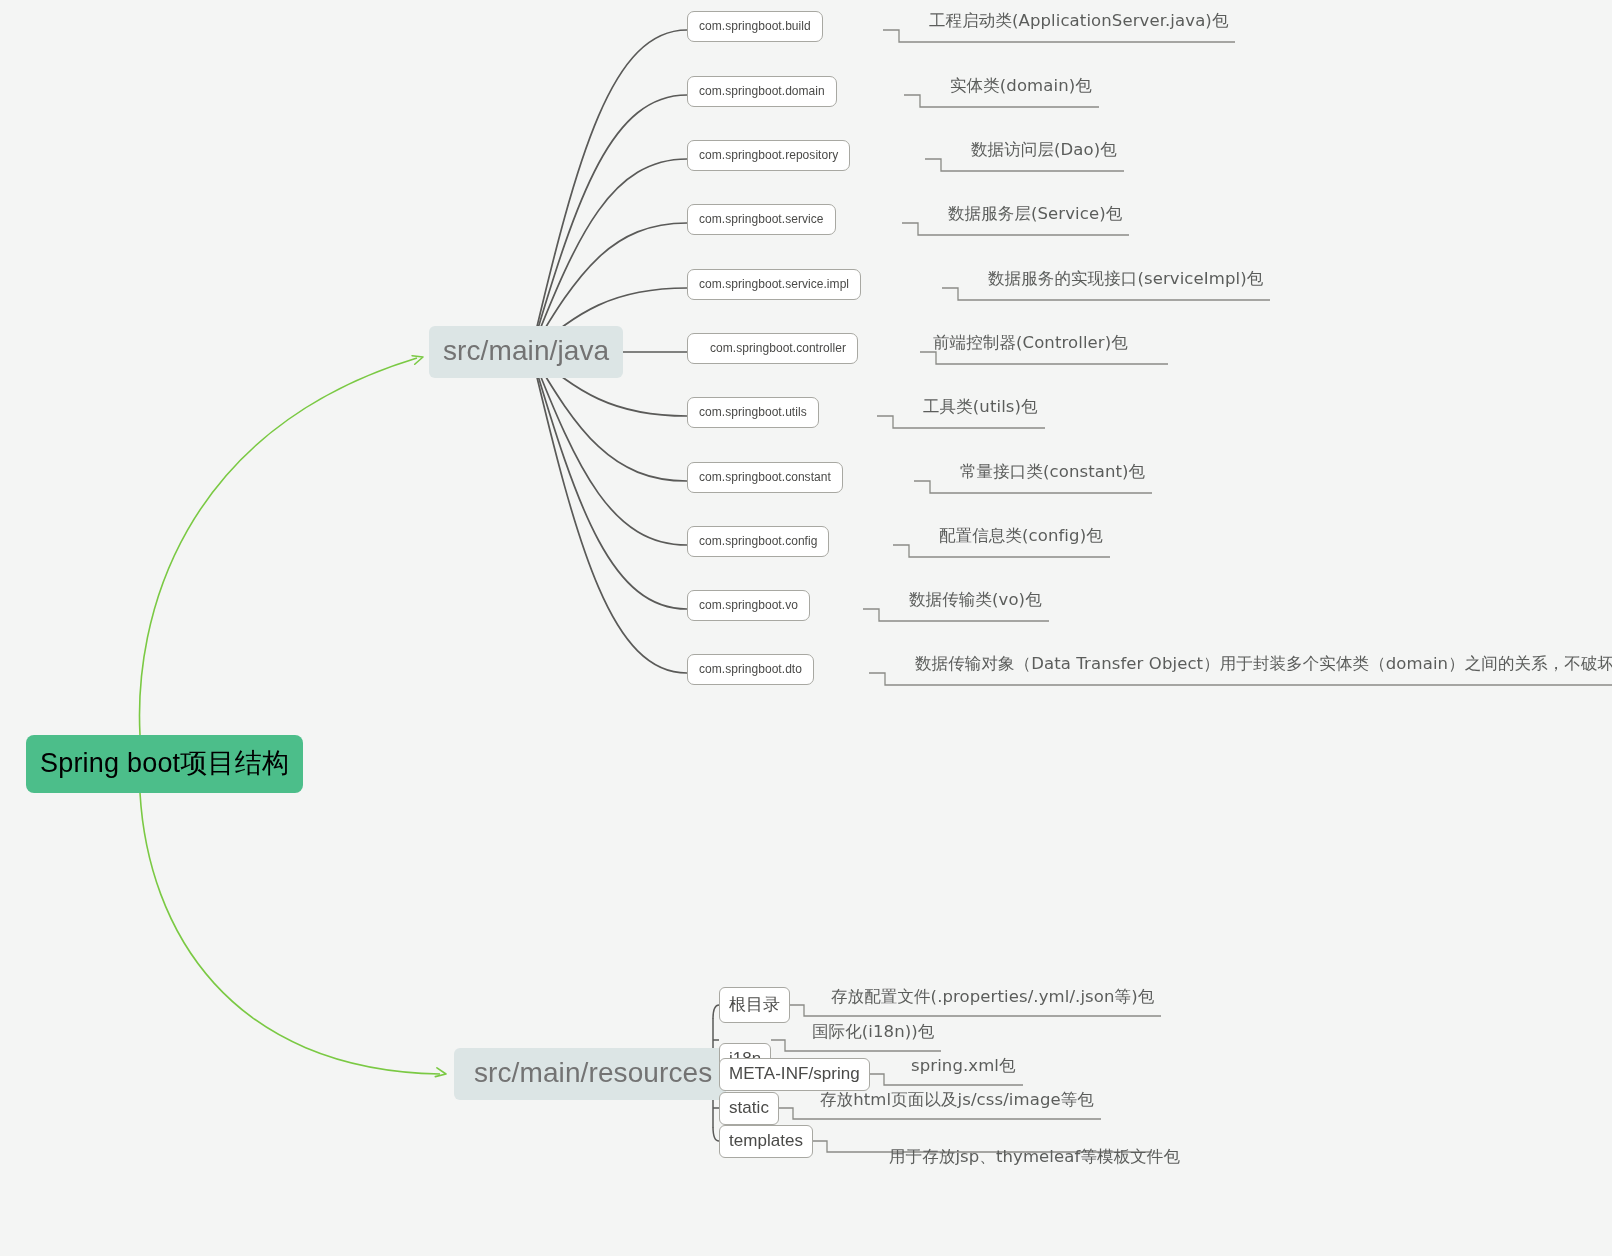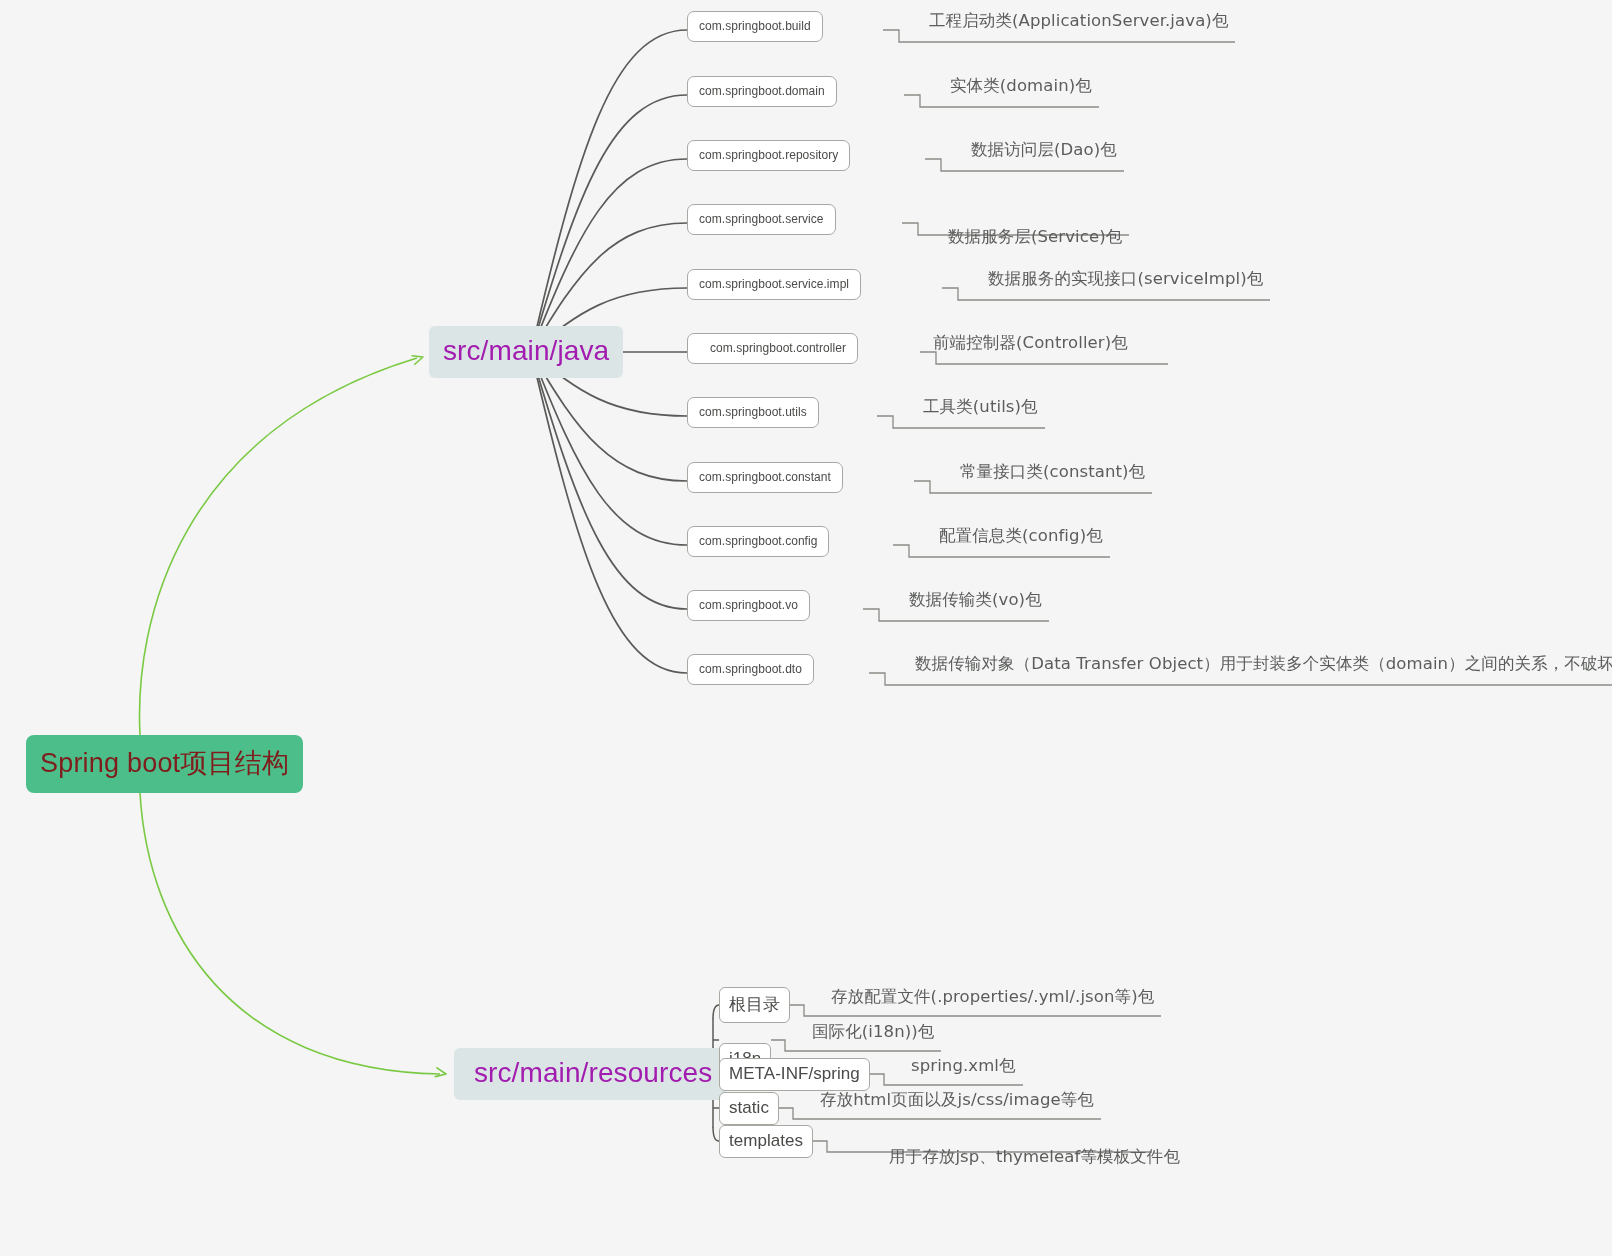--- a/index.html
+++ b/index.html
@@ -25,30 +25,30 @@
   .node {
     position: absolute;
     white-space: nowrap;
     display: flex;
     align-items: center;
     justify-content: center;
   }
   
   .root-node {
     background: #4cbe8a;
-    color: #7f1d1d;
+    color: #000000;
     border-radius: 8px;
     font-size: 27px;
     padding: 10px 14px 12px 14px;
     letter-spacing: 0.2px;
   }
   
   .branch-node {
     background: #dce5e5;
-    color: #a21caf;
+    color: #737373;
     border-radius: 6px;
     font-size: 28px;
     padding: 9px 14px 11px 14px;
     letter-spacing: 0.1px;
   }
   
   .pkg-node {
     background: #ffffff;
     color: #4a4a48;
     border: 1.4px solid #a8a8a2;
@@ -132,21 +132,21 @@
 
   <div id="nodes-layer">
       <div class="node branch-node" style="left: 429px; top: 326px;">src/main/java</div>
       <div class="node pkg-node" style="left: 687px; top: 10.5px;">com.springboot.build</div>
       <div class="node desc-node cn" style="left: 926px; top: 9.5px;">工程启动类(ApplicationServer.java)包</div>
       <div class="node pkg-node" style="left: 687px; top: 75.5px;">com.springboot.domain</div>
       <div class="node desc-node cn" style="left: 947px; top: 74.5px;">实体类(domain)包</div>
       <div class="node pkg-node" style="left: 687px; top: 139.5px;">com.springboot.repository</div>
       <div class="node desc-node cn" style="left: 968px; top: 138.5px;">数据访问层(Dao)包</div>
       <div class="node pkg-node" style="left: 687px; top: 203.5px;">com.springboot.service</div>
-      <div class="node desc-node cn" style="left: 945px; top: 202.5px; margin-top: 23px;">数据服务层(Service)包</div>
+      <div class="node desc-node cn" style="left: 945px; top: 202.5px;">数据服务层(Service)包</div>
       <div class="node pkg-node" style="left: 687px; top: 268.5px;">com.springboot.service.impl</div>
       <div class="node desc-node cn" style="left: 985px; top: 267.5px;">数据服务的实现接口(serviceImpl)包</div>
       <div class="node pkg-node" style="left: 687px; top: 332.5px; padding-left: 22px;">com.springboot.controller</div>
       <div class="node desc-node cn" style="left: 930px; top: 331.5px;">前端控制器(Controller)包</div>
       <div class="node pkg-node" style="left: 687px; top: 396.5px;">com.springboot.utils</div>
       <div class="node desc-node cn" style="left: 920px; top: 395.5px;">工具类(utils)包</div>
       <div class="node pkg-node" style="left: 687px; top: 461.5px;">com.springboot.constant</div>
       <div class="node desc-node cn" style="left: 957px; top: 460.5px;">常量接口类(constant)包</div>
       <div class="node pkg-node" style="left: 687px; top: 525.5px;">com.springboot.config</div>
       <div class="node desc-node cn" style="left: 936px; top: 524.5px;">配置信息类(config)包</div>

